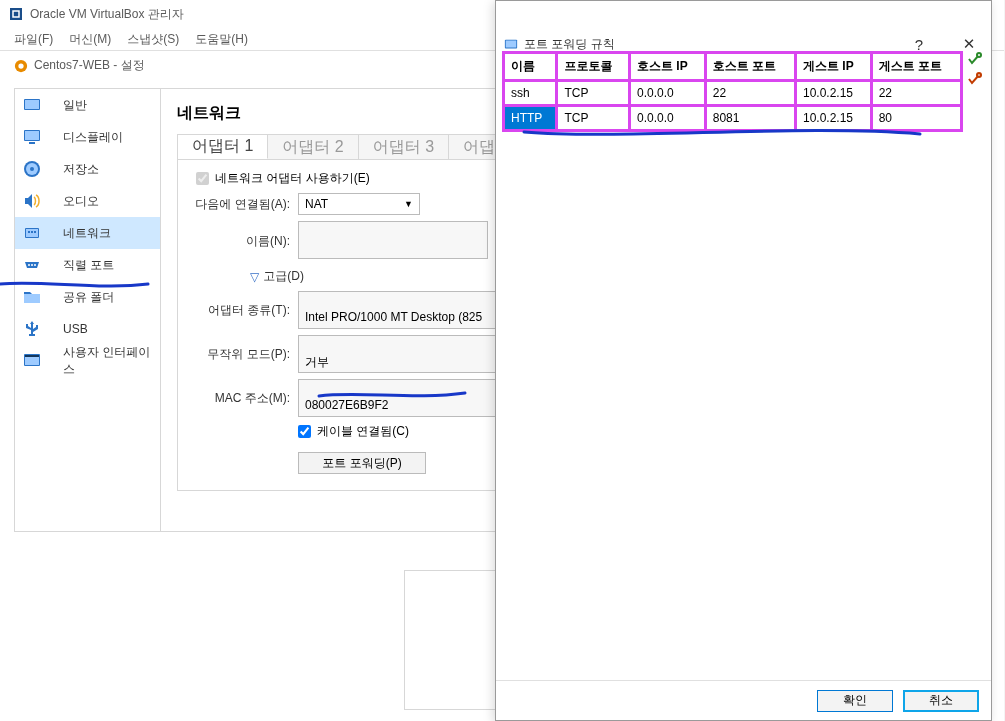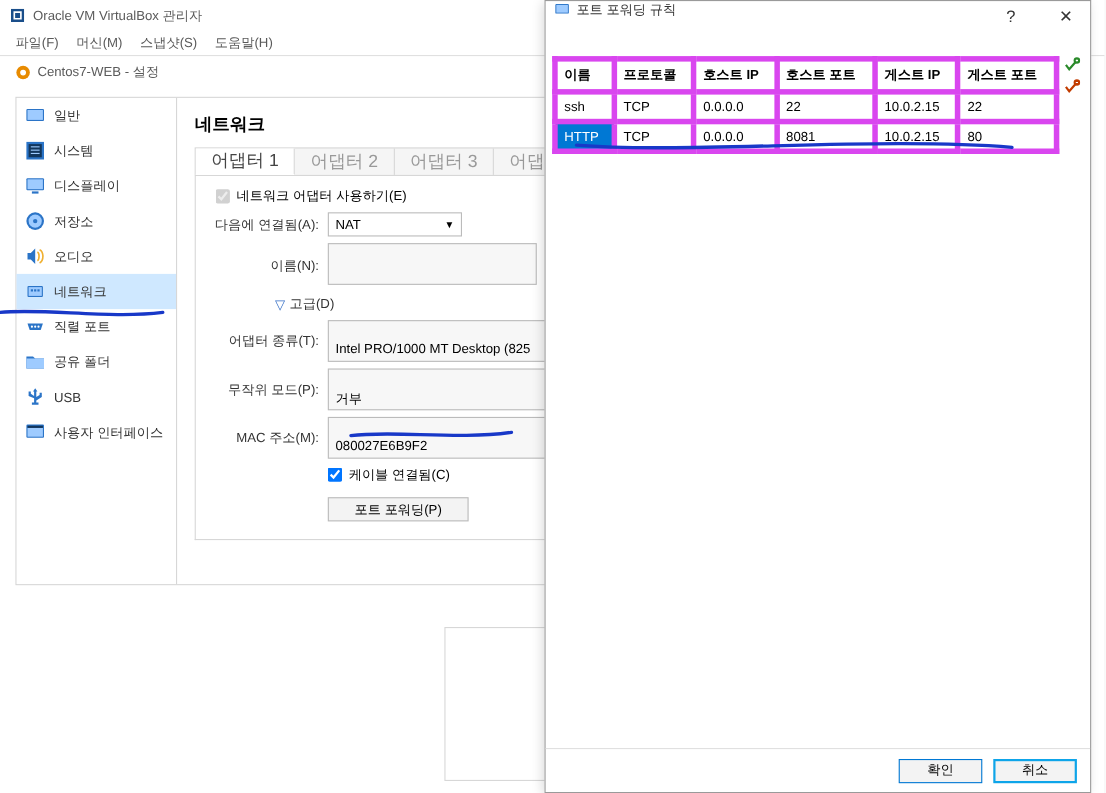--- a/index.html
+++ b/index.html
@@ -11,21 +11,21 @@
     .vm-logo { width: 12px; height: 12px; }
     .vm-menubar { height: 22px; background: #fff; display: flex; gap: 16px; padding-left: 14px; font-size: 12px; color: #5a5a5a; }
     .vm-menubar span { display: inline-flex; align-items: center; }
 
     
     .settings-hdr { height: 30px; display: flex; align-items: center; padding-left: 14px; gap: 6px; font-size: 12px; color: #5a5a5a; border-top: 1px solid #e0e0e0;}
     .gear-icon { width: 14px; height: 14px; }
     .settings-body { position: absolute; left: 14px; top: 88px; width: 818px; height: 444px; border: 1px solid #d7d7d7; background: #fff; display: flex; }
 
     .cat-list { width: 146px; border-right: 1px solid #d7d7d7; }
-    .cat-item { display: flex; align-items: center; gap: 8px; height: 32px; padding-left: 8px; font-size: 12px; color: #333; }
+    .cat-item { display: flex; align-items: center; gap: 22px; height: 32px; padding-left: 8px; font-size: 12px; color: #333; }
     .cat-item.selected { background: #cfe8ff; }
     .cat-icon { width: 18px; height: 18px; flex-shrink: 0; }
 
     .cat-content { flex: 1; padding: 14px 16px; }
     .cat-title { font-size: 16px; font-weight: bold; margin-bottom: 10px; }
     .tabs { display: flex; border: 1px solid #d7d7d7; background: #f5f5f5; height: 26px; }
     .tab { padding: 4px 14px; font-size: 16px; border-right: 1px solid #d7d7d7; display: flex; align-items: center; color: #444; }
     .tab.active { background: #fff; border-bottom: 1px solid #fff; position: relative; }
     .tab.inactive { color: #999; }
     .tab-body { border: 1px solid #d7d7d7; border-top: none; padding: 10px 12px; background: #fff; }
@@ -37,28 +37,28 @@
     .combo .caret { font-size: 9px; }
     .textbox { display: inline-block; height: 22px; border: 1px solid #bbb; background: #f7f7f7; padding: 18px 6px; min-width: 190px; font-size: 12px;}
     .checkbox-row { display: flex; align-items: center; gap: 6px; font-size: 12px; padding-left: 6px; margin-bottom:6px;}
     .expander { display: flex; align-items: center; gap: 4px; font-size: 12px; color: #004b9a; padding-left: 60px;}
     .btn { height: 22px; border: 1px solid #bbb; background: #f3f3f3; padding: 0 12px; font-size: 12px; display: inline-flex; align-items: center; justify-content: center; min-width: 128px;}
 
     .preview-box { position: absolute; left: 404px; top: 570px; width: 290px; height: 140px; border: 1px solid #d7d7d7; background: #fff; }
 
     
     .pf-window { position: absolute; left: 495px; top: 0; width: 497px; height: 721px; background: #fff; border: 1px solid #9a9a9a; box-shadow: -2px 2px 10px rgba(0,0,0,.15); }
-    .pf-titlebar { height: 30px; display: flex; padding-left: 8px; gap: 6px; font-size: 12px; color: #333; }
+    .pf-titlebar { height: 30px; display: flex; align-items: center; padding-left: 8px; gap: 6px; font-size: 12px; color: #333; margin-top: 28px; }
     .pf-title-icon { width: 14px; height: 14px; }
     .pf-titlebar .spacer { flex: 1; }
     .pf-titlectl { width: 44px; height: 28px; display: flex; align-items: center; justify-content: center; font-size: 15px; color: #333; font-family: Arial, sans-serif;}
     .pf-body { position: absolute; left: 6px; top: 50px; right: 6px; bottom: 44px; }
 
     .pf-table { width: calc(100% - 22px); border: 1px solid #d7d7d7; border-collapse: collapse; font-size: 12px; }
-    .pf-table th, .pf-table td { border: 5px solid #d946ef; padding: 4px 6px; text-align: left; height: 24px; }
+    .pf-table th, .pf-table td { border: 3px solid #d946ef; padding: 4px 6px; text-align: left; height: 24px; }
     .pf-table th { background: #fff; font-weight: bold; }
     .pf-table tr.selected td:first-child { background: #0078d4; color: #fff; }
     .pf-side { position: absolute; right: 1px; top: 0; width: 18px; display: flex; flex-direction: column; gap: 4px; }
     .pf-sidebtn { width: 16px; height: 16px; }
 
     .pf-footer { position: absolute; left: 0; right: 0; bottom: 0; height: 40px; display: flex; align-items: center; justify-content: flex-end; gap: 10px; padding-right: 12px; border-top: 1px solid #e0e0e0; }
     .pf-btn { height: 22px; width: 76px; border: 2px solid #0ea5e9; background: #f3f3f3; font-size: 12px; display: flex; align-items: center; justify-content: center; }
     .pf-btn.primary { border: 1px solid #0078d4; }
 
     
@@ -93,30 +93,20 @@
 
   <div class="settings-body">
 
     <div class="cat-list">
       <div class="cat-item">
         <svg class="cat-icon" viewBox="0 0 18 18">
             <rect x="1" y="3" width="16" height="11" rx="1" fill="#2b74c7"></rect>
             <rect x="2" y="4" width="14" height="9" fill="#9ecbff"></rect>
           </svg>
         <span>일반</span>
-      </div>
-      <div class="cat-item">
-        <svg class="cat-icon" viewBox="0 0 18 18">
-            <rect x="1" y="1" width="16" height="16" fill="#2b74c7"></rect>
-            <rect x="3" y="3" width="12" height="12" fill="#12365c"></rect>
-            <rect x="5" y="5" width="8" height="1" fill="#9ecbff"></rect>
-            <rect x="5" y="8" width="8" height="1" fill="#9ecbff"></rect>
-            <rect x="5" y="11" width="8" height="1" fill="#9ecbff"></rect>
-          </svg>
-        <span>시스템</span>
       </div>
       <div class="cat-item">
         <svg class="cat-icon" viewBox="0 0 18 18">
             <rect x="1" y="2" width="16" height="11" rx="1" fill="#2b74c7"></rect>
             <rect x="2" y="3" width="14" height="9" fill="#9ecbff"></rect>
             <rect x="6" y="14" width="6" height="2" fill="#2b74c7"></rect>
           </svg>
         <span>디스플레이</span>
       </div>
       <div class="cat-item">

